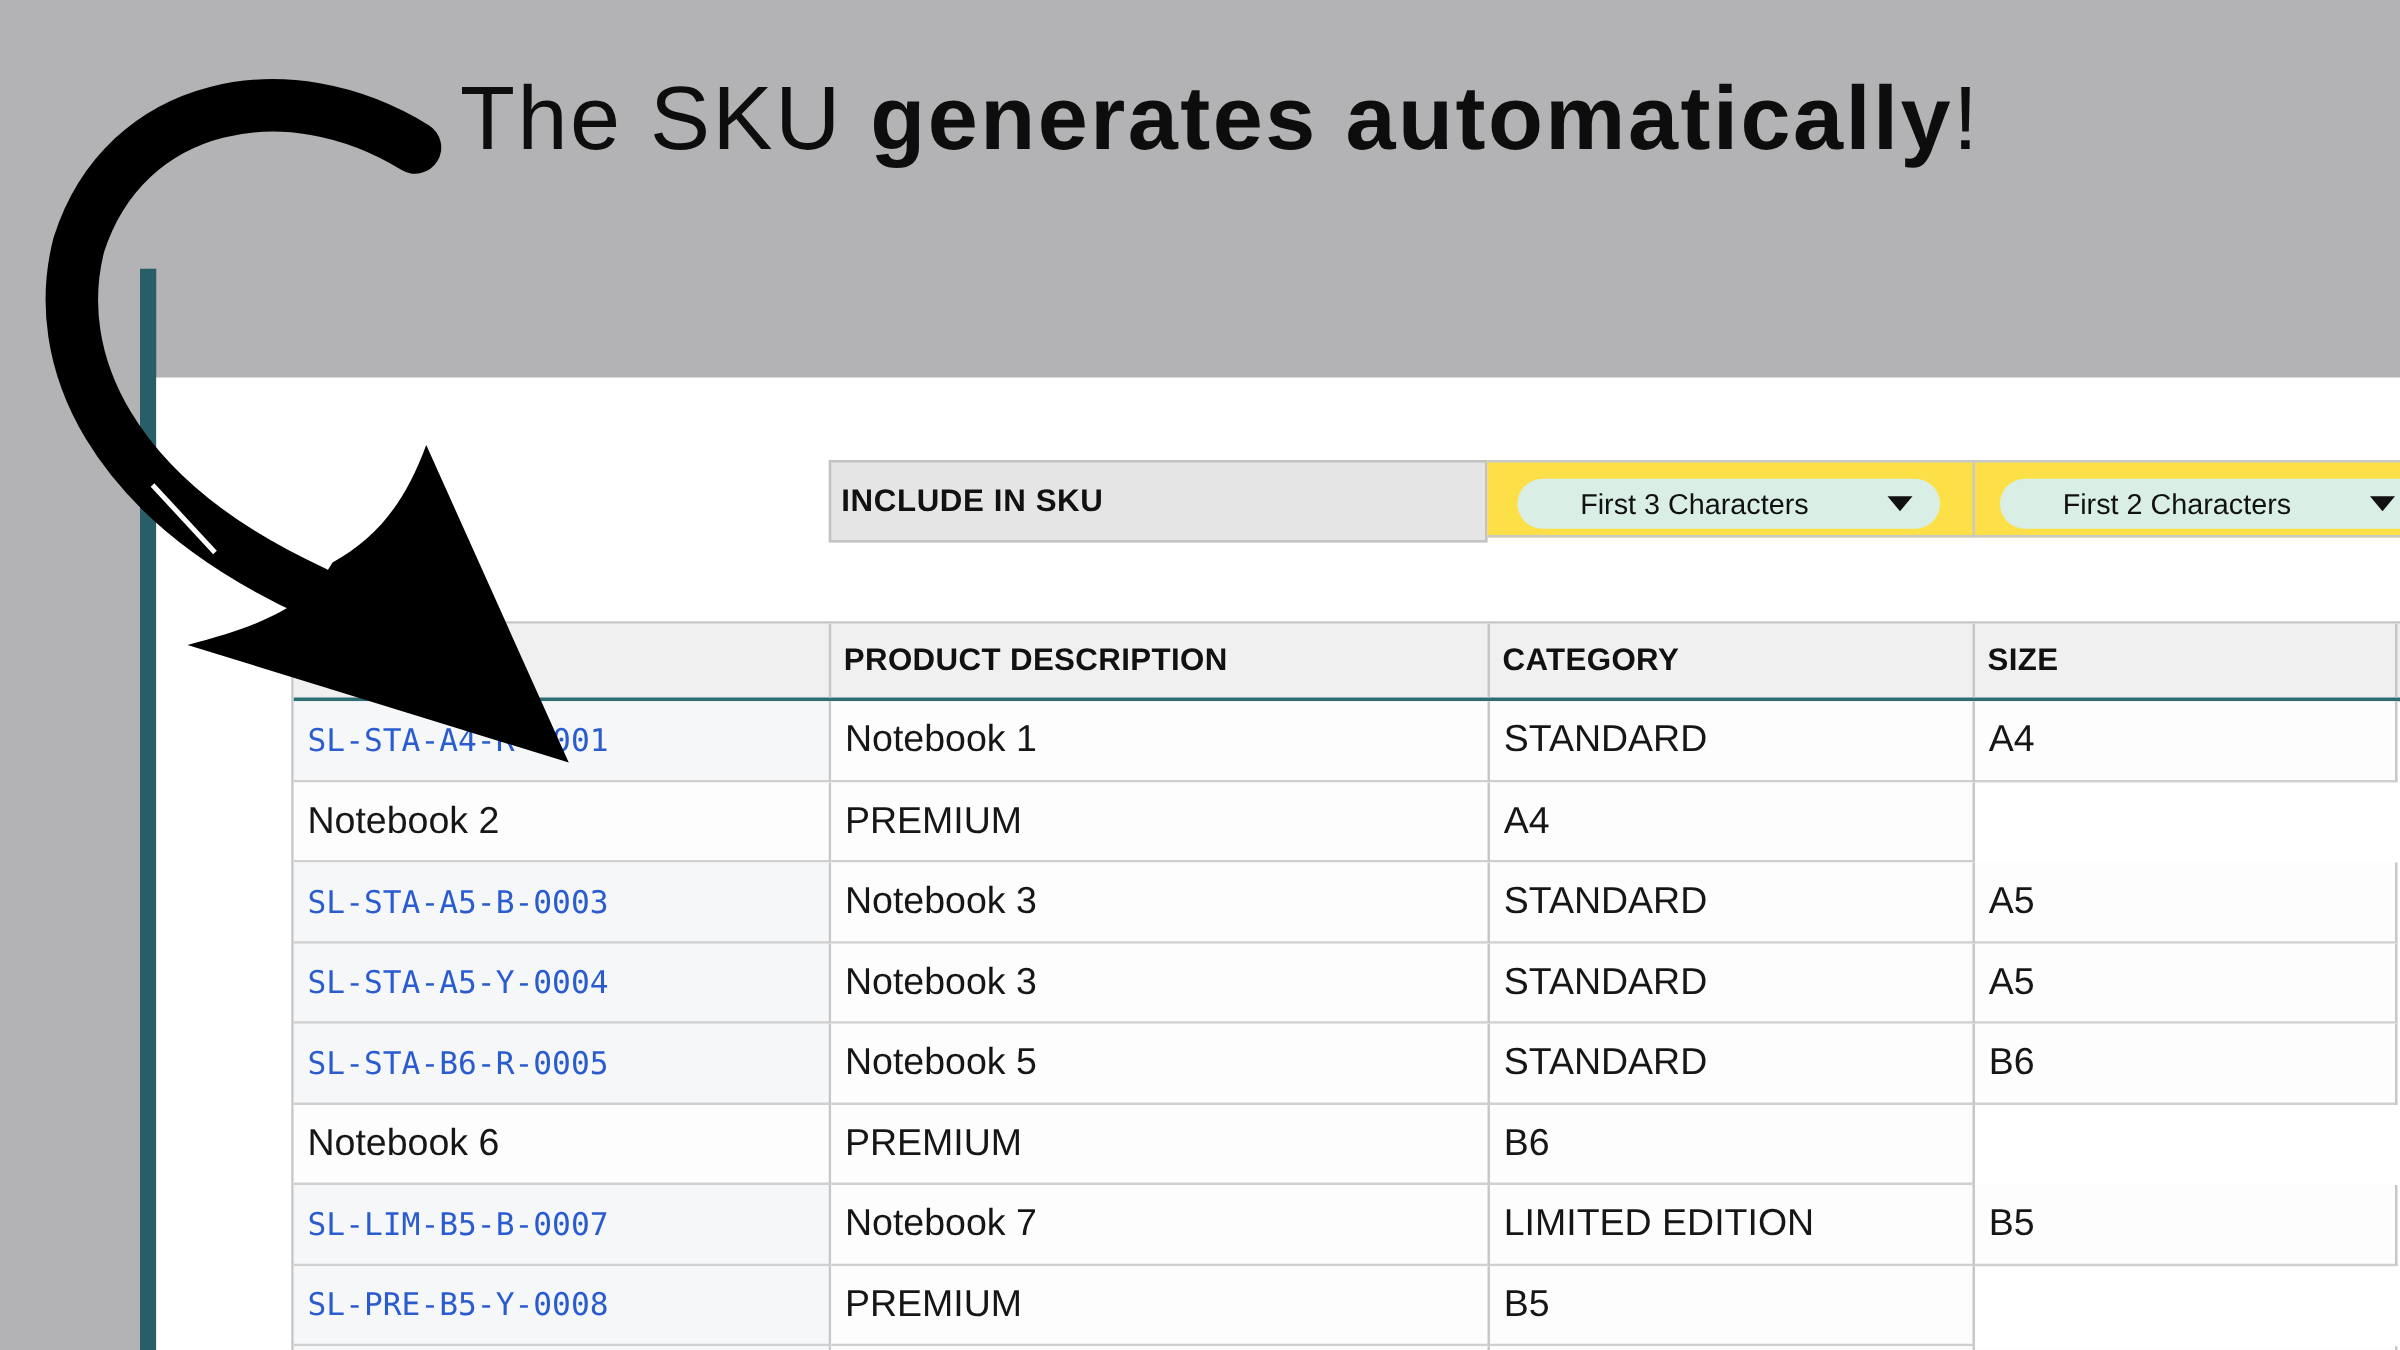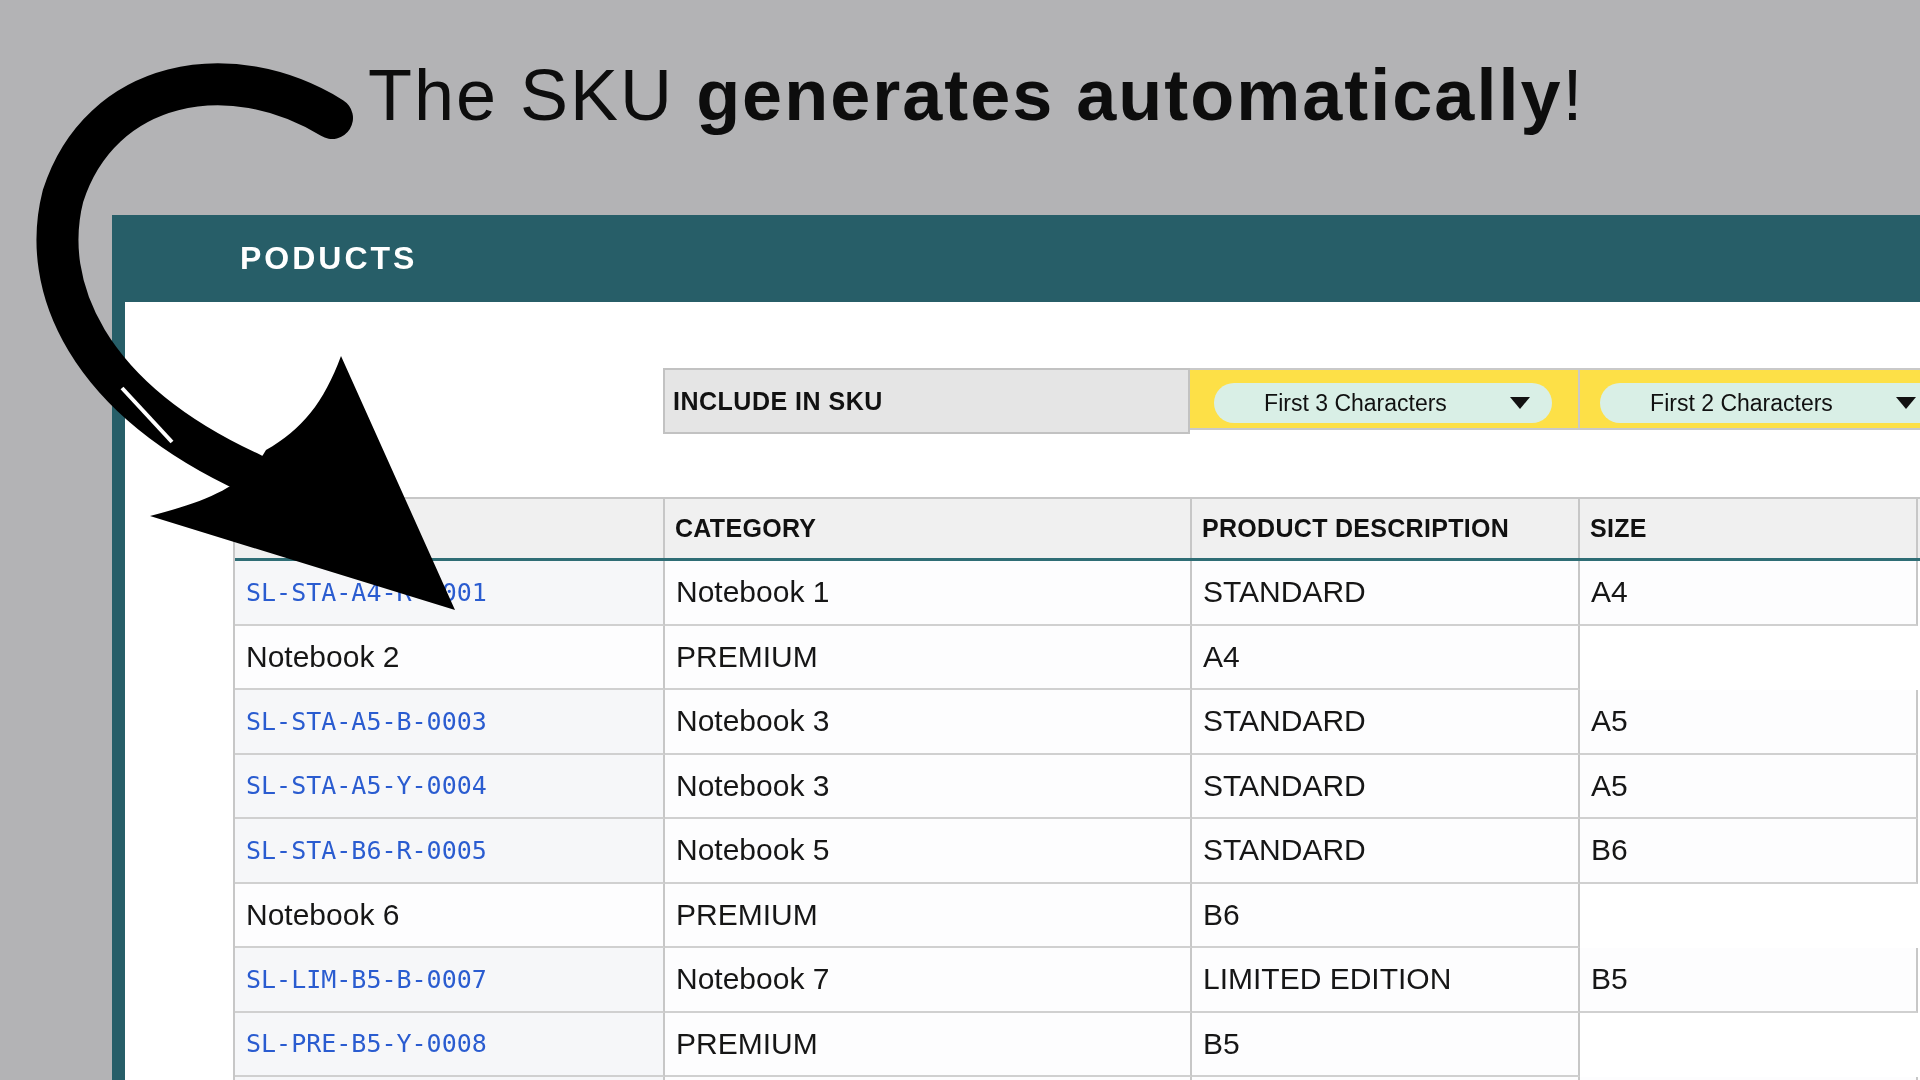--- a/index.html
+++ b/index.html
@@ -101,23 +101,20 @@
 </style>
 </head>
 <body>
 
 <div class="canvas">
 
   <div class="headline">
     <span>The SKU </span><span class="bold">generates automatically</span><span>!</span>
   </div>
 
-  <div class="teal-bar">
-    <div class="title">PODUCTS</div>
-  </div>
   <div class="side-strip"></div>
   <div class="content-bg"></div>
 
   <div class="sku-label-cell">INCLUDE IN SKU</div>
 
   <div class="dd-cell dd-a">
     <div class="pill">
       <span class="lbl">First 3 Characters</span>
       <span class="caret"></span>
     </div>
@@ -126,22 +123,22 @@
   <div class="dd-cell dd-b">
     <div class="pill">
       <span class="lbl">First 2 Characters</span>
       <span class="caret"></span>
     </div>
   </div>
 
   <div class="table">
     <div class="thead">
       <div class="th"></div>
+      <div class="th">PRODUCT DESCRIPTION</div>
       <div class="th">CATEGORY</div>
-      <div class="th">PRODUCT DESCRIPTION</div>
       <div class="th">SIZE</div>
     </div>
 
     <div class="trow">
       <div class="td sku">SL-STA-A4-R-0001</div>
       <div class="td">Notebook 1</div>
       <div class="td">STANDARD</div>
       <div class="td">A4</div>
     </div>
     <div class="trow">

